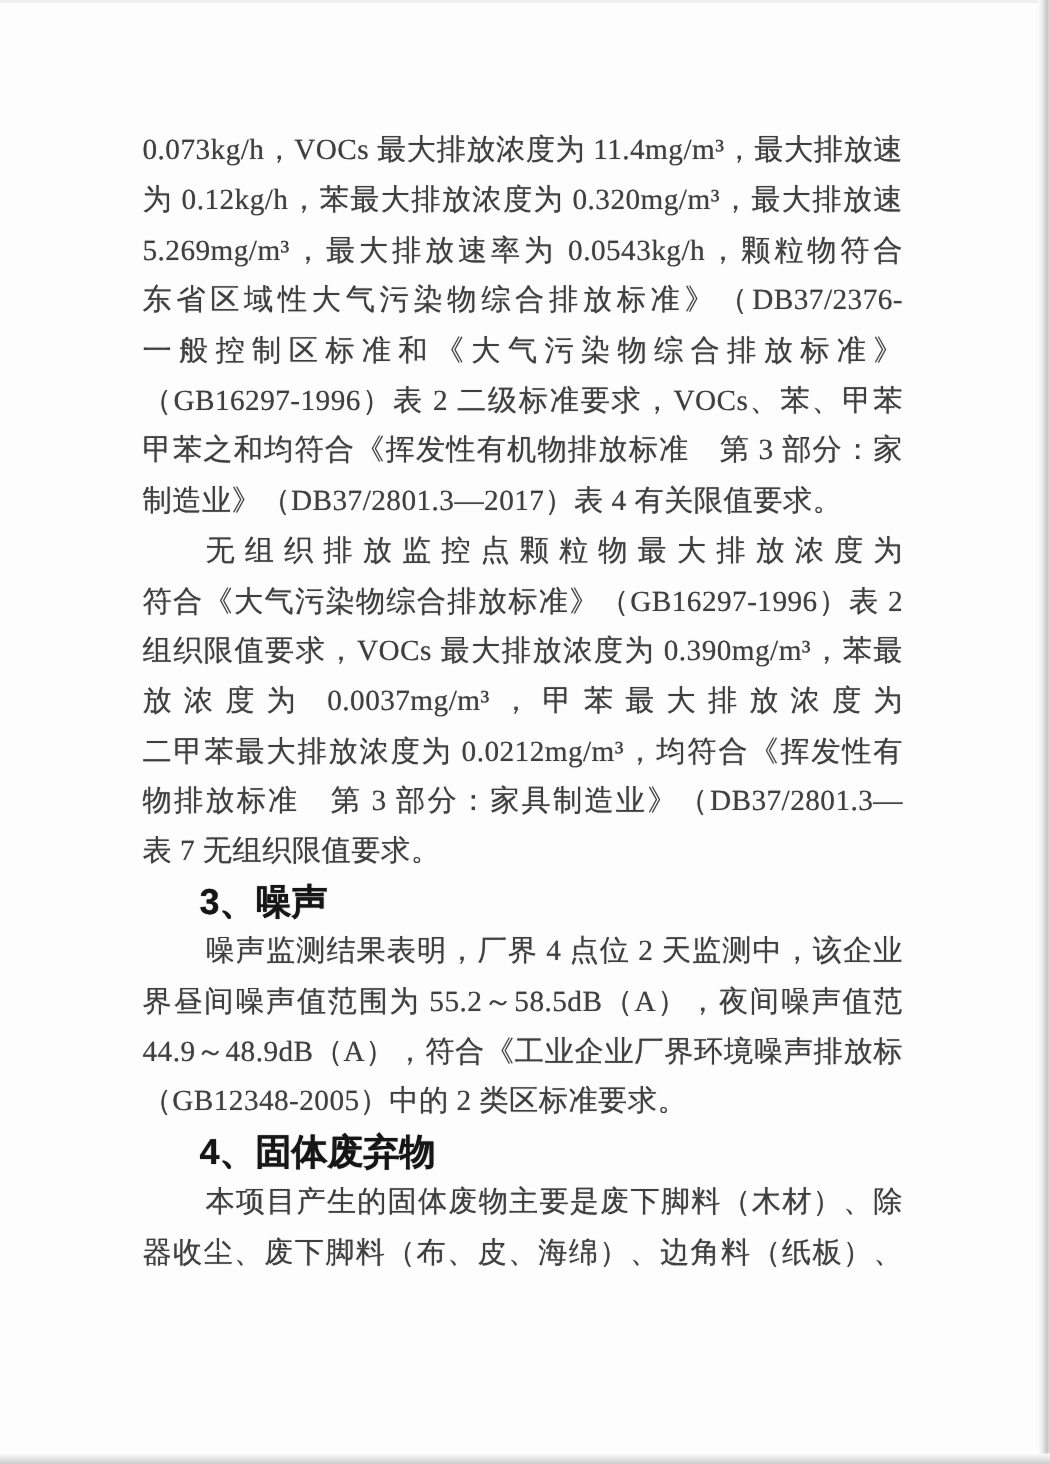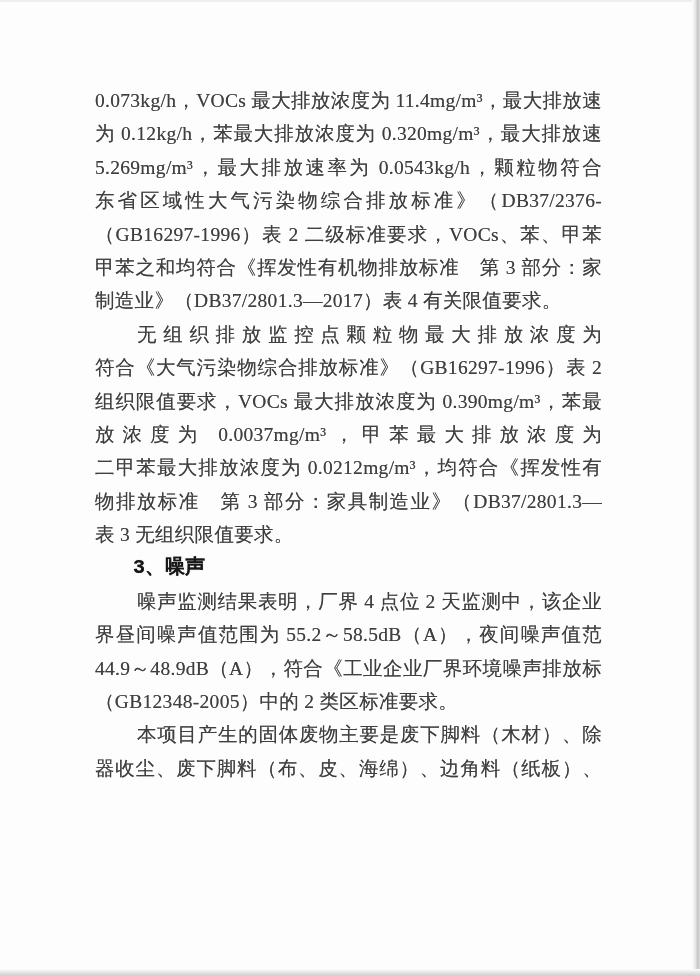--- a/index.html
+++ b/index.html
@@ -15,22 +15,22 @@
     text-shadow:0 0 0.6px rgba(63,63,63,0.65);
   }
   .line{
     height:33.4px;line-height:33.4px;overflow:hidden;
     text-align:justify;letter-spacing:0.3px;
   }
   .line.fill{text-align-last:justify;}
   .line.indent{text-indent:42px;}
   .heading{
     height:33.4px;line-height:33.4px;padding-left:38px;
-    font-weight:bold;color:#161616;font-size:20px;
-    font-family:Liberation Mono, monospace;
+    font-weight:bold;color:#161616;font-size:24px;
+    font-family:Liberation Sans, sans-serif;
     text-shadow:0 0 0.7px rgba(0,0,0,0.75);
   }
   .edge-right{
     position:absolute;top:0;right:0;width:8px;height:100%;
     background:linear-gradient(to right,#fdfdfd,#e8e8e8 40%,#c6c6c6 72%,#dadada);
   }
   .edge-bottom{
     position:absolute;left:0;bottom:0;width:100%;height:7px;
     background:linear-gradient(to bottom,#fdfdfd,#e2e2e2 55%,#cdcdcd);
   }
@@ -40,34 +40,36 @@
 </style>
 </head>
 <body>
 
 <div class="scan-page">
   <div class="text-area" id="doc">
       <div class="line fill">0.073kg/h，VOCs 最大排放浓度为 11.4mg/m³，最大排放速率</div>
       <div class="line fill">为 0.12kg/h，苯最大排放浓度为 0.320mg/m³，最大排放速率</div>
       <div class="line fill">5.269mg/m³，最大排放速率为 0.0543kg/h，颗粒物符合《山</div>
       <div class="line fill">东省区域性大气污染物综合排放标准》（DB37/2376-2019）</div>
+      <div class="line fill">一般控制区标准和《大气污染物综合排放标准》</div>
       <div class="line fill">（GB16297-1996）表 2 二级标准要求，VOCs、苯、甲苯和二</div>
       <div class="line fill">甲苯之和均符合《挥发性有机物排放标准　第 3 部分：家具</div>
       <div class="line">制造业》（DB37/2801.3—2017）表 4 有关限值要求。</div>
       <div class="line fill indent">无组织排放监控点颗粒物最大排放浓度为 0.495mg/m³，</div>
       <div class="line fill">符合《大气污染物综合排放标准》（GB16297-1996）表 2 无</div>
       <div class="line fill">组织限值要求，VOCs 最大排放浓度为 0.390mg/m³，苯最大排</div>
       <div class="line fill">放浓度为 0.0037mg/m³，甲苯最大排放浓度为 0.0049mg/m³，</div>
       <div class="line fill">二甲苯最大排放浓度为 0.0212mg/m³，均符合《挥发性有机</div>
       <div class="line fill">物排放标准　第 3 部分：家具制造业》（DB37/2801.3—2017）</div>
-      <div class="line">表 3 无组织限值要求。</div>
+      <div class="line">表 7 无组织限值要求。</div>
       <div class="heading">3、噪声</div>
       <div class="line fill indent">噪声监测结果表明，厂界 4 点位 2 天监测中，该企业厂</div>
       <div class="line fill">界昼间噪声值范围为 55.2～58.5dB（A），夜间噪声值范围为</div>
       <div class="line fill">44.9～48.9dB（A），符合《工业企业厂界环境噪声排放标准》</div>
       <div class="line">（GB12348-2005）中的 2 类区标准要求。</div>
+      <div class="heading">4、固体废弃物</div>
       <div class="line fill indent">本项目产生的固体废物主要是废下脚料（木材）、除尘</div>
       <div class="line fill">器收尘、废下脚料（布、皮、海绵）、边角料（纸板）、废含</div>
     </div>
   <div class="edge-top"></div>
   <div class="edge-right"></div>
   <div class="edge-bottom"></div>
 </div>
 
 </body></html>

